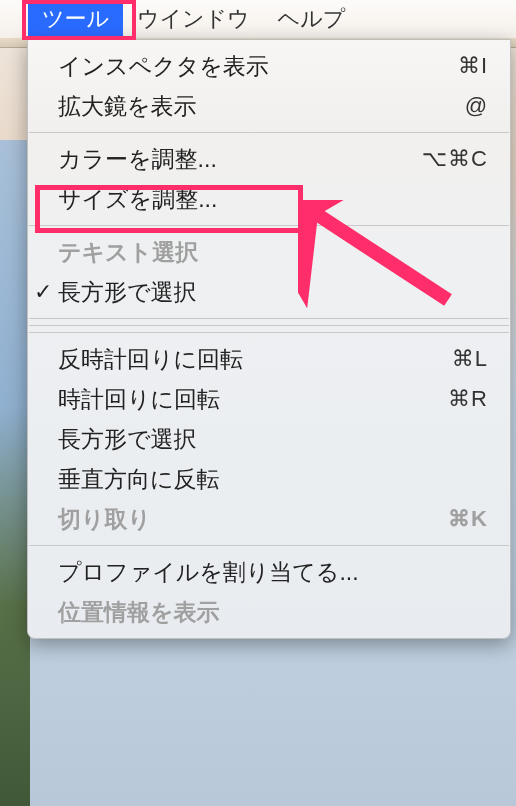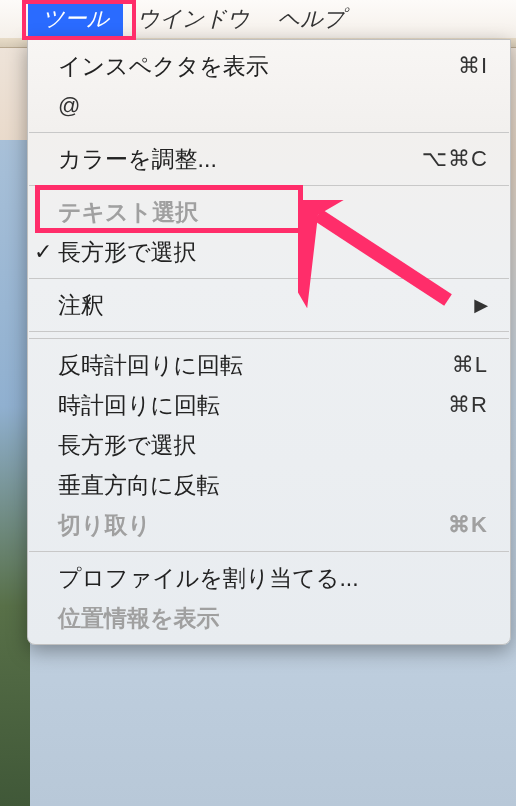--- a/index.html
+++ b/index.html
@@ -20,21 +20,20 @@
     background: linear-gradient(to bottom, #a8c0d8 0%, #90b0d0 40%, #587048 70%, #405838 100%);
   }
   .menubar {
     height: 38px;
     background: linear-gradient(to bottom, #fdfbf9, #f5f0ea);
     display: flex;
     align-items: center;
     padding-left: 28px;
     position: relative;
     z-index: 10;
-    font-style: italic;
   }
   .menubar-item {
     padding: 6px 14px;
     font-size: 22px;
     color: #333;
   }
   .menubar-item.selected {
     background: #2a6bff;
     color: #fff;
   }
@@ -130,46 +129,46 @@
 
 <div class="highlight-box-menu"></div>
 
 <div class="dropdown">
 
   <div class="menu-item">
     <span class="menu-label">インスペクタを表示</span>
     <span class="menu-shortcut">⌘I</span>
   </div>
   <div class="menu-item">
+    <span class="menu-label">拡大鏡を表示</span>
     <span class="menu-shortcut">@</span>
   </div>
 
   <div class="separator"></div>
 
   <div class="menu-item">
     <span class="menu-label">カラーを調整...</span>
     <span class="menu-shortcut">⌥⌘C</span>
   </div>
+  <div class="menu-item">
+    <span class="menu-label">サイズを調整...</span>
+  </div>
 
   <div class="separator"></div>
 
   <div class="menu-item disabled">
     <span class="menu-label">テキスト選択</span>
   </div>
   <div class="menu-item">
     <span class="checkmark">✓</span>
     <span class="menu-label">長方形で選択</span>
   </div>
 
   <div class="separator"></div>
 
-  <div class="menu-item">
-    <span class="menu-label">注釈</span>
-    <span class="submenu-arrow">▶</span>
-  </div>
 
   <div class="separator"></div>
 
 
   <div class="separator"></div>
 
   <div class="menu-item">
     <span class="menu-label">反時計回りに回転</span>
     <span class="menu-shortcut">⌘L</span>
   </div>

